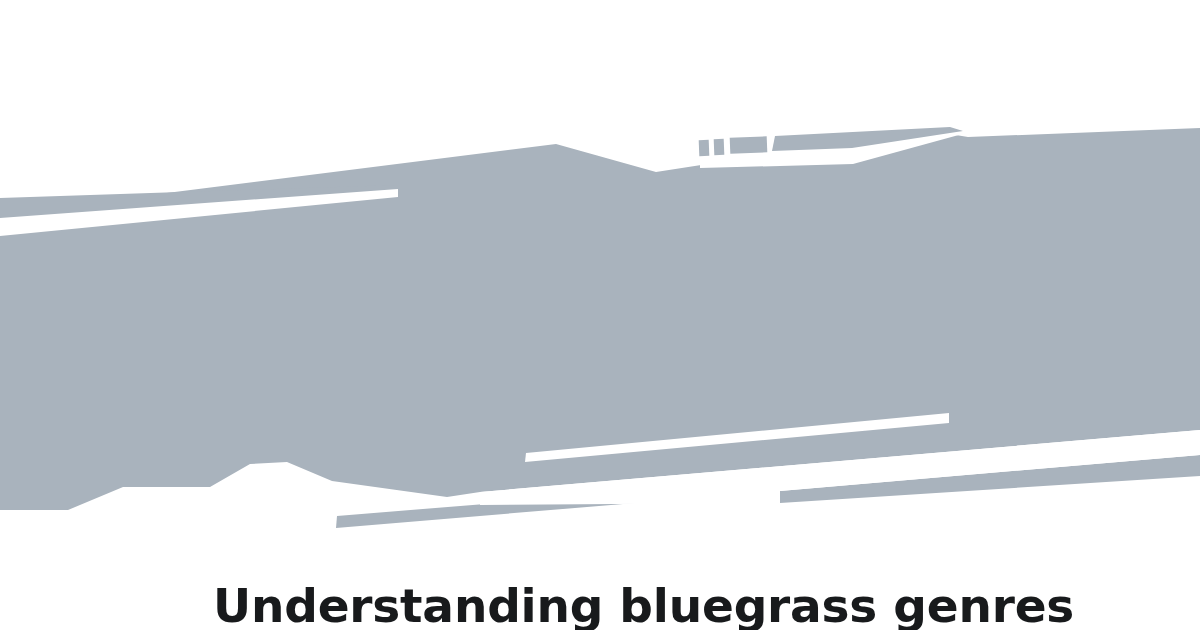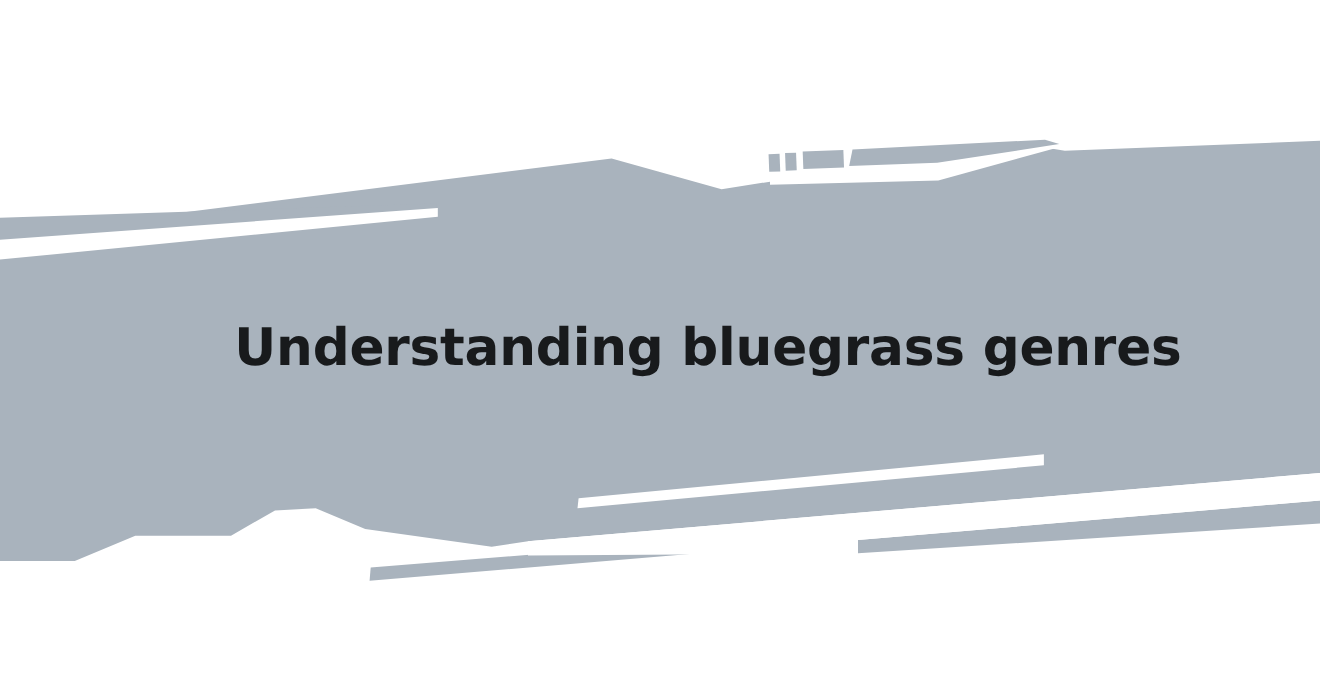--- a/index.html
+++ b/index.html
@@ -26,21 +26,21 @@
     height: 630px;
     display: block;
   }
   #title-layer {
     position: absolute;
     top: 0;
     left: 0;
     width: 1200px;
     height: 630px;
     display: flex;
-    align-items: center;
+    align-items: flex-end;
     justify-content: flex-start;
     pointer-events: none;
   }
   #banner-title {
     margin: 0;
     padding: 0 0 0 213px;
     font-family: "DejaVu Sans", "Liberation Sans", sans-serif;
     font-size: 47px;
     font-weight: 700;
     line-height: 1.08;

